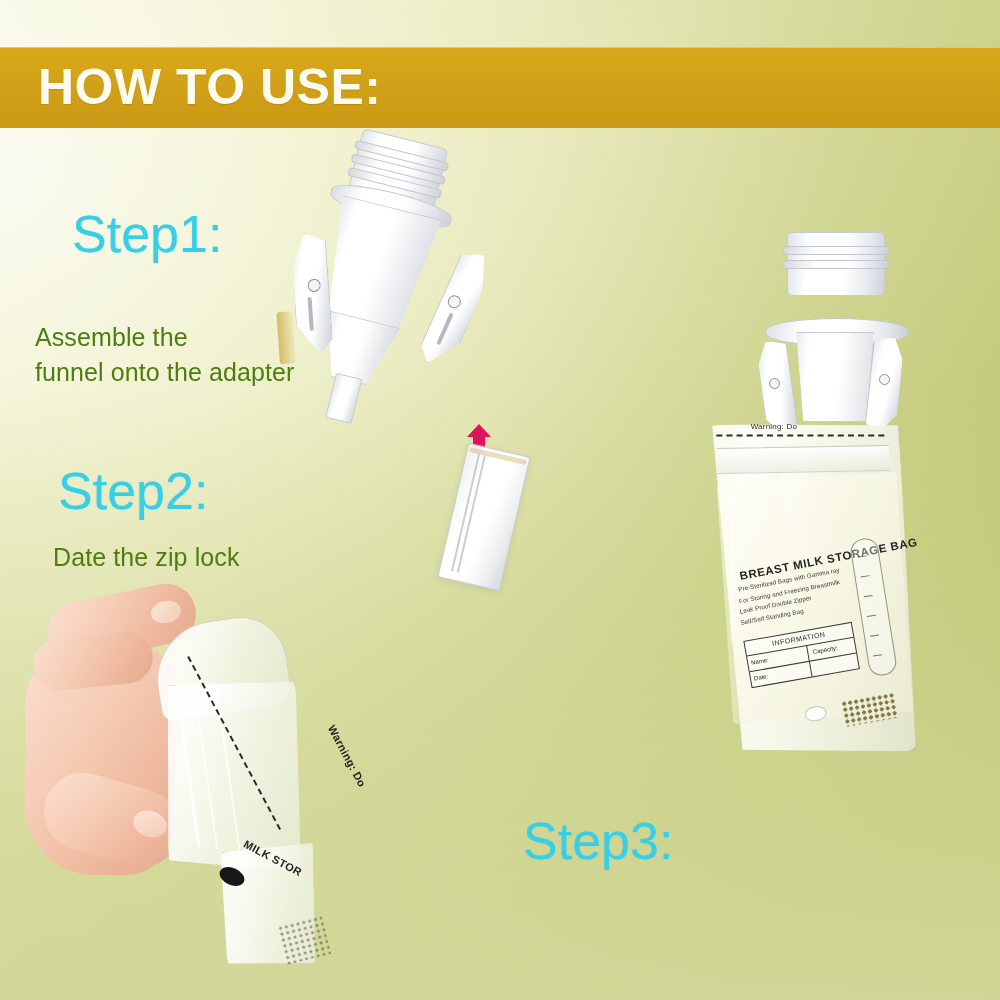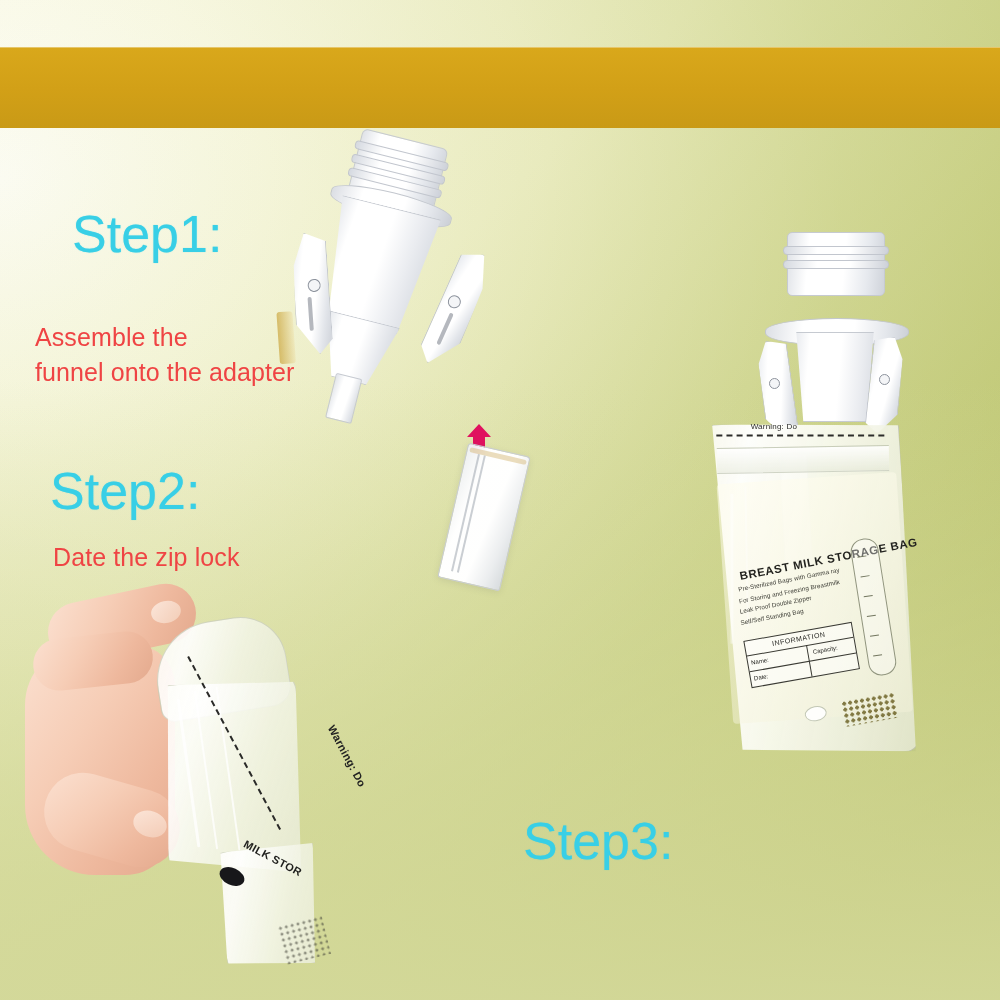--- a/index.html
+++ b/index.html
@@ -26,25 +26,25 @@
     box-shadow:0 1px 0 rgba(255,255,255,.35) inset;}
   .banner-title{position:absolute;left:38px;top:52px;
     font-size:50px;line-height:70px;font-weight:700;letter-spacing:.5px;
     color:#fdfbee;text-shadow:0 1px 1px rgba(120,85,0,.25);white-space:nowrap;}
 
   
   .step-head{position:absolute;font-size:52px;line-height:58px;font-weight:400;
     color:#38cfe6;white-space:nowrap;
     text-shadow:0 0 1px rgba(56,207,230,.55);text-align:right;}
   .step-body{position:absolute;font-size:25px;line-height:35px;font-weight:400;
-    color:#ef4444;white-space:pre-line;letter-spacing:.1px;}
+    color:#4d7c0f;white-space:pre-line;letter-spacing:.1px;}
 
   #s1h{left:72px;top:205px;}
   #s1b{left:35px;top:320px;}
-  #s2h{left:50px;top:462px;}
+  #s2h{left:58px;top:462px;}
   #s2b{left:53px;top:540px;}
   #s3h{left:523px;top:812px;}
   #s3b{left:527px;top:898px;}
 
   
   .pc{position:absolute;}
   .white-part{
     background:linear-gradient(100deg,#e9ebee 0%,#ffffff 22%,#ffffff 55%,#eceef1 78%,#d9dce1 100%);
     border:1px solid #c9ccd2;}
 
@@ -221,20 +221,21 @@
 </style>
 </head>
 <body>
 
 <div id="stage">
 
   <div class="bg"></div>
   <div class="bg-tint"></div>
 
   <div class="banner"></div>
+  <div class="banner-title">HOW TO USE:</div>
 
   <div id="s1h" class="step-head">Step1:</div>
   <div id="s1b" class="step-body">Assemble the
 funnel onto the adapter</div>
 
   <div id="assembly1">
     <div class="pc neck white-part"></div>
     <div class="pc ring r1"></div>
     <div class="pc ring r2"></div>
     <div class="pc ring r3"></div>

